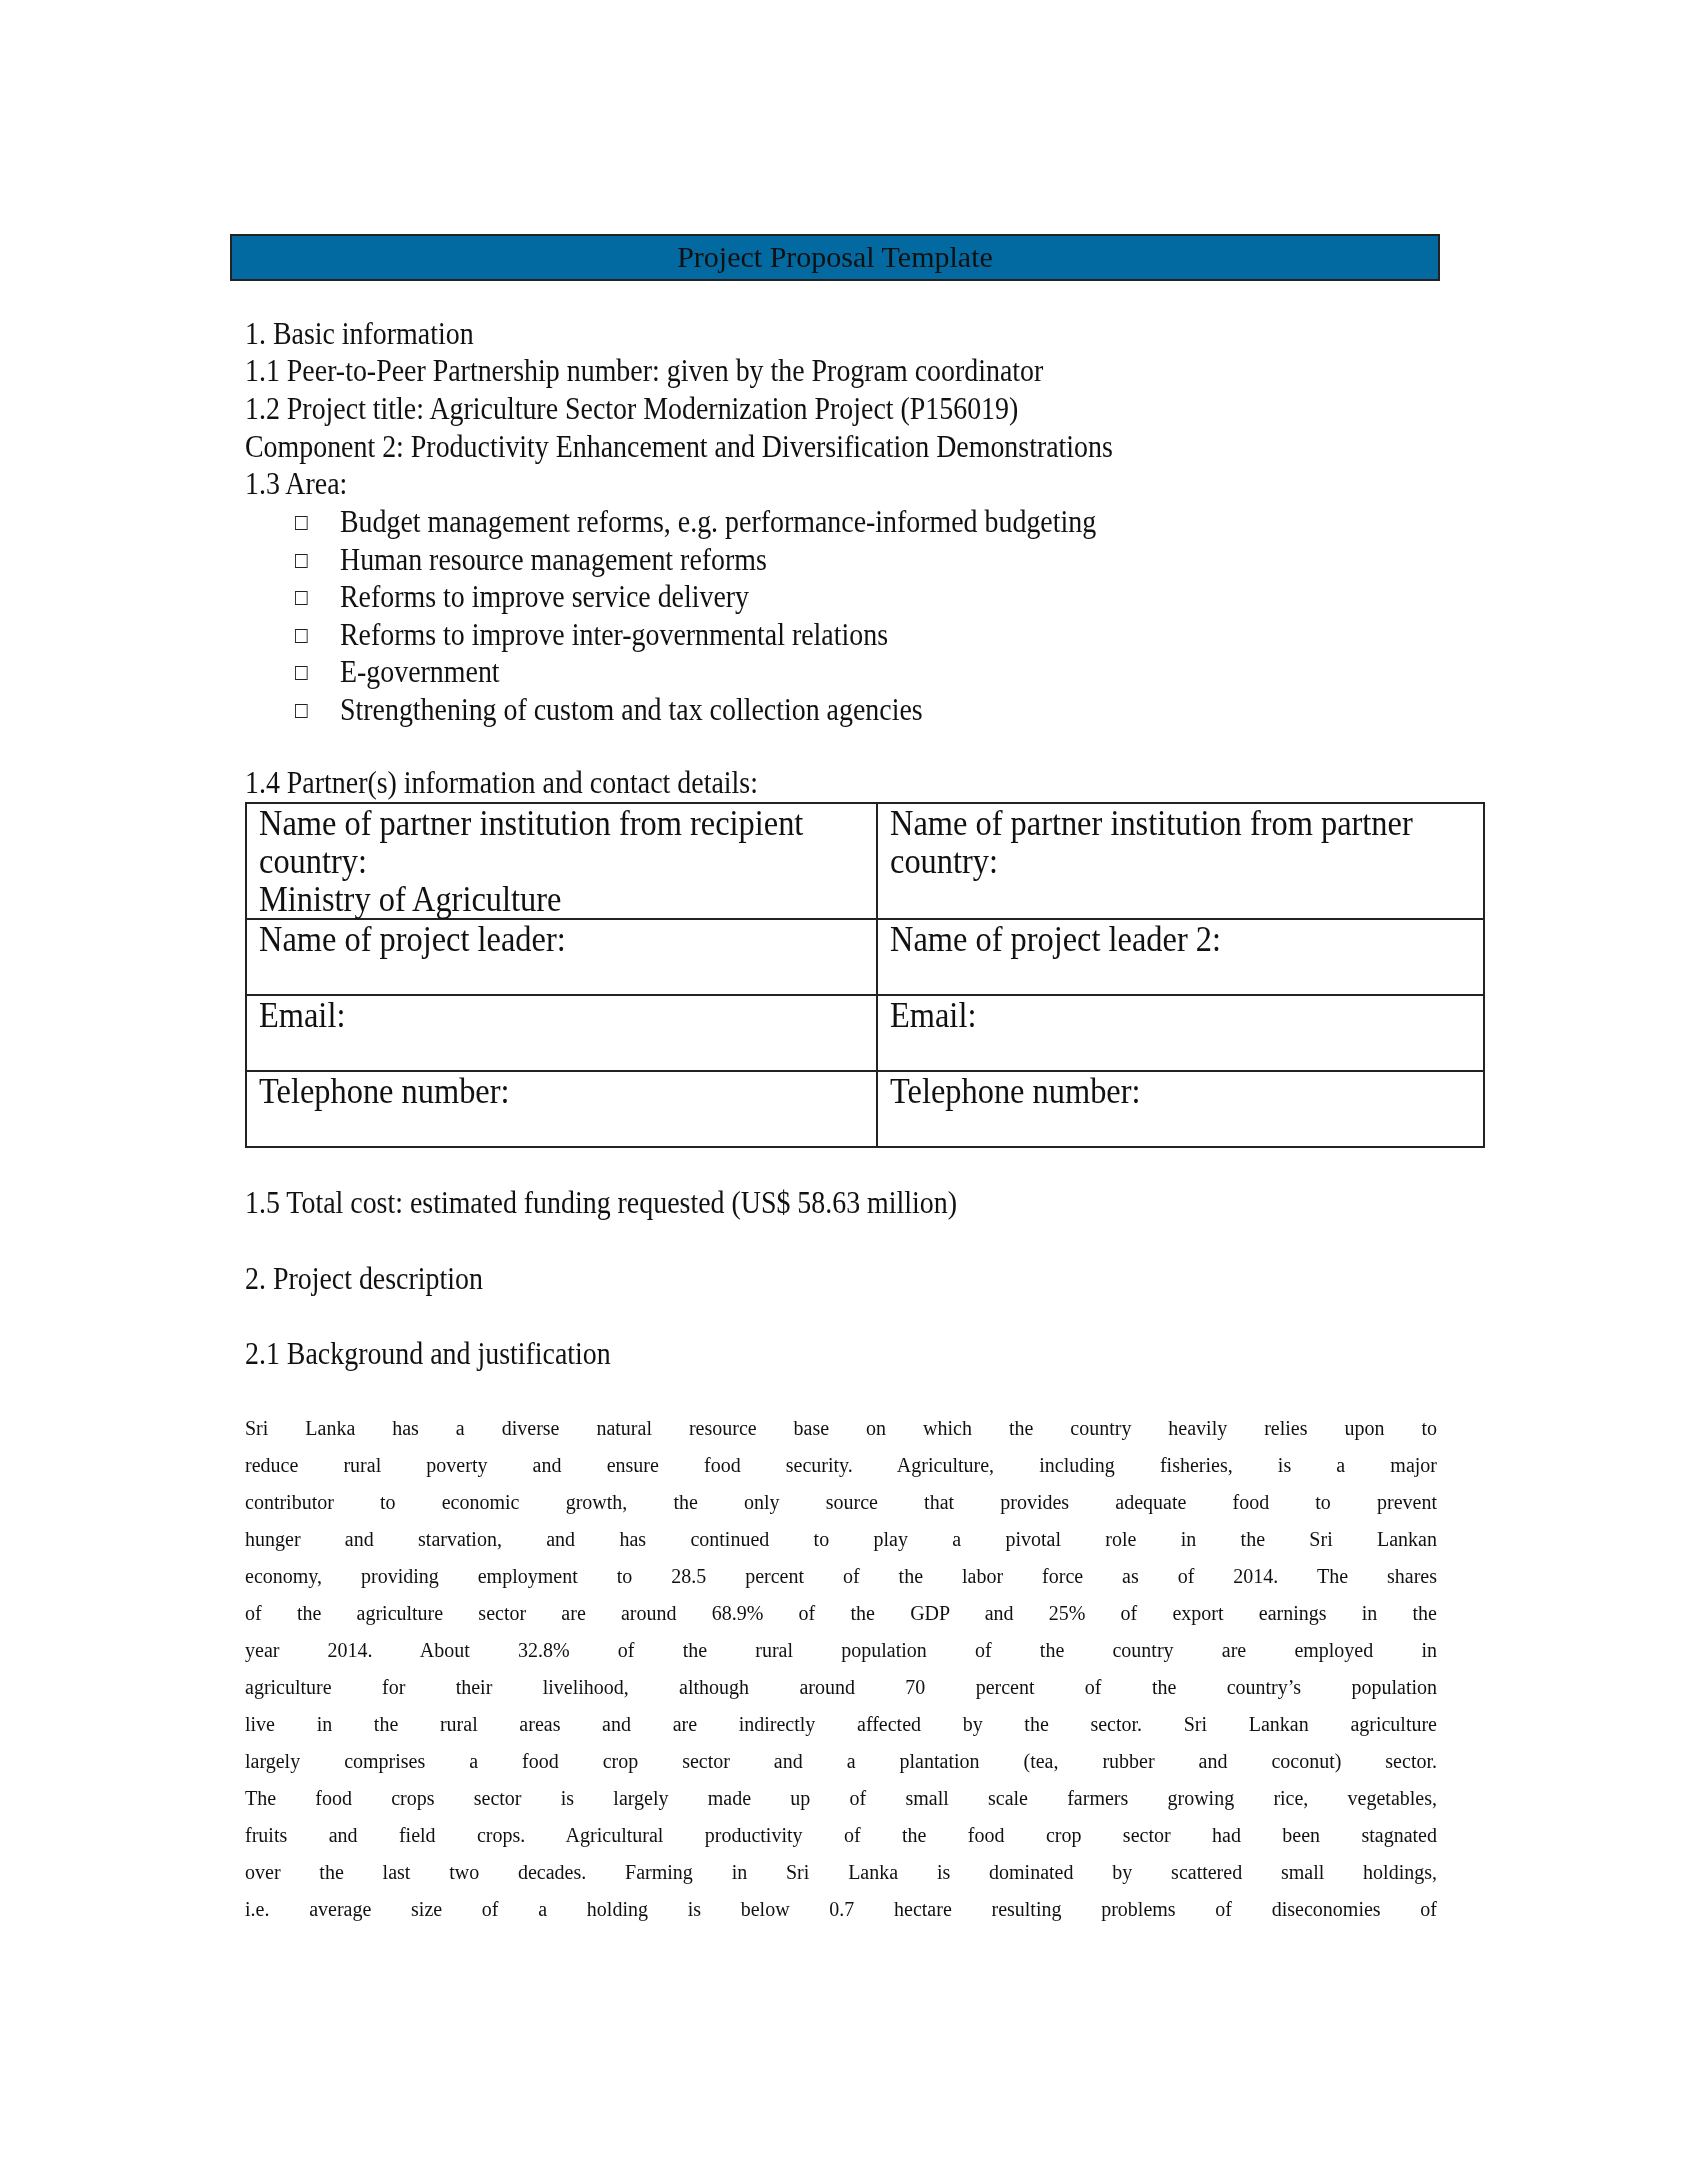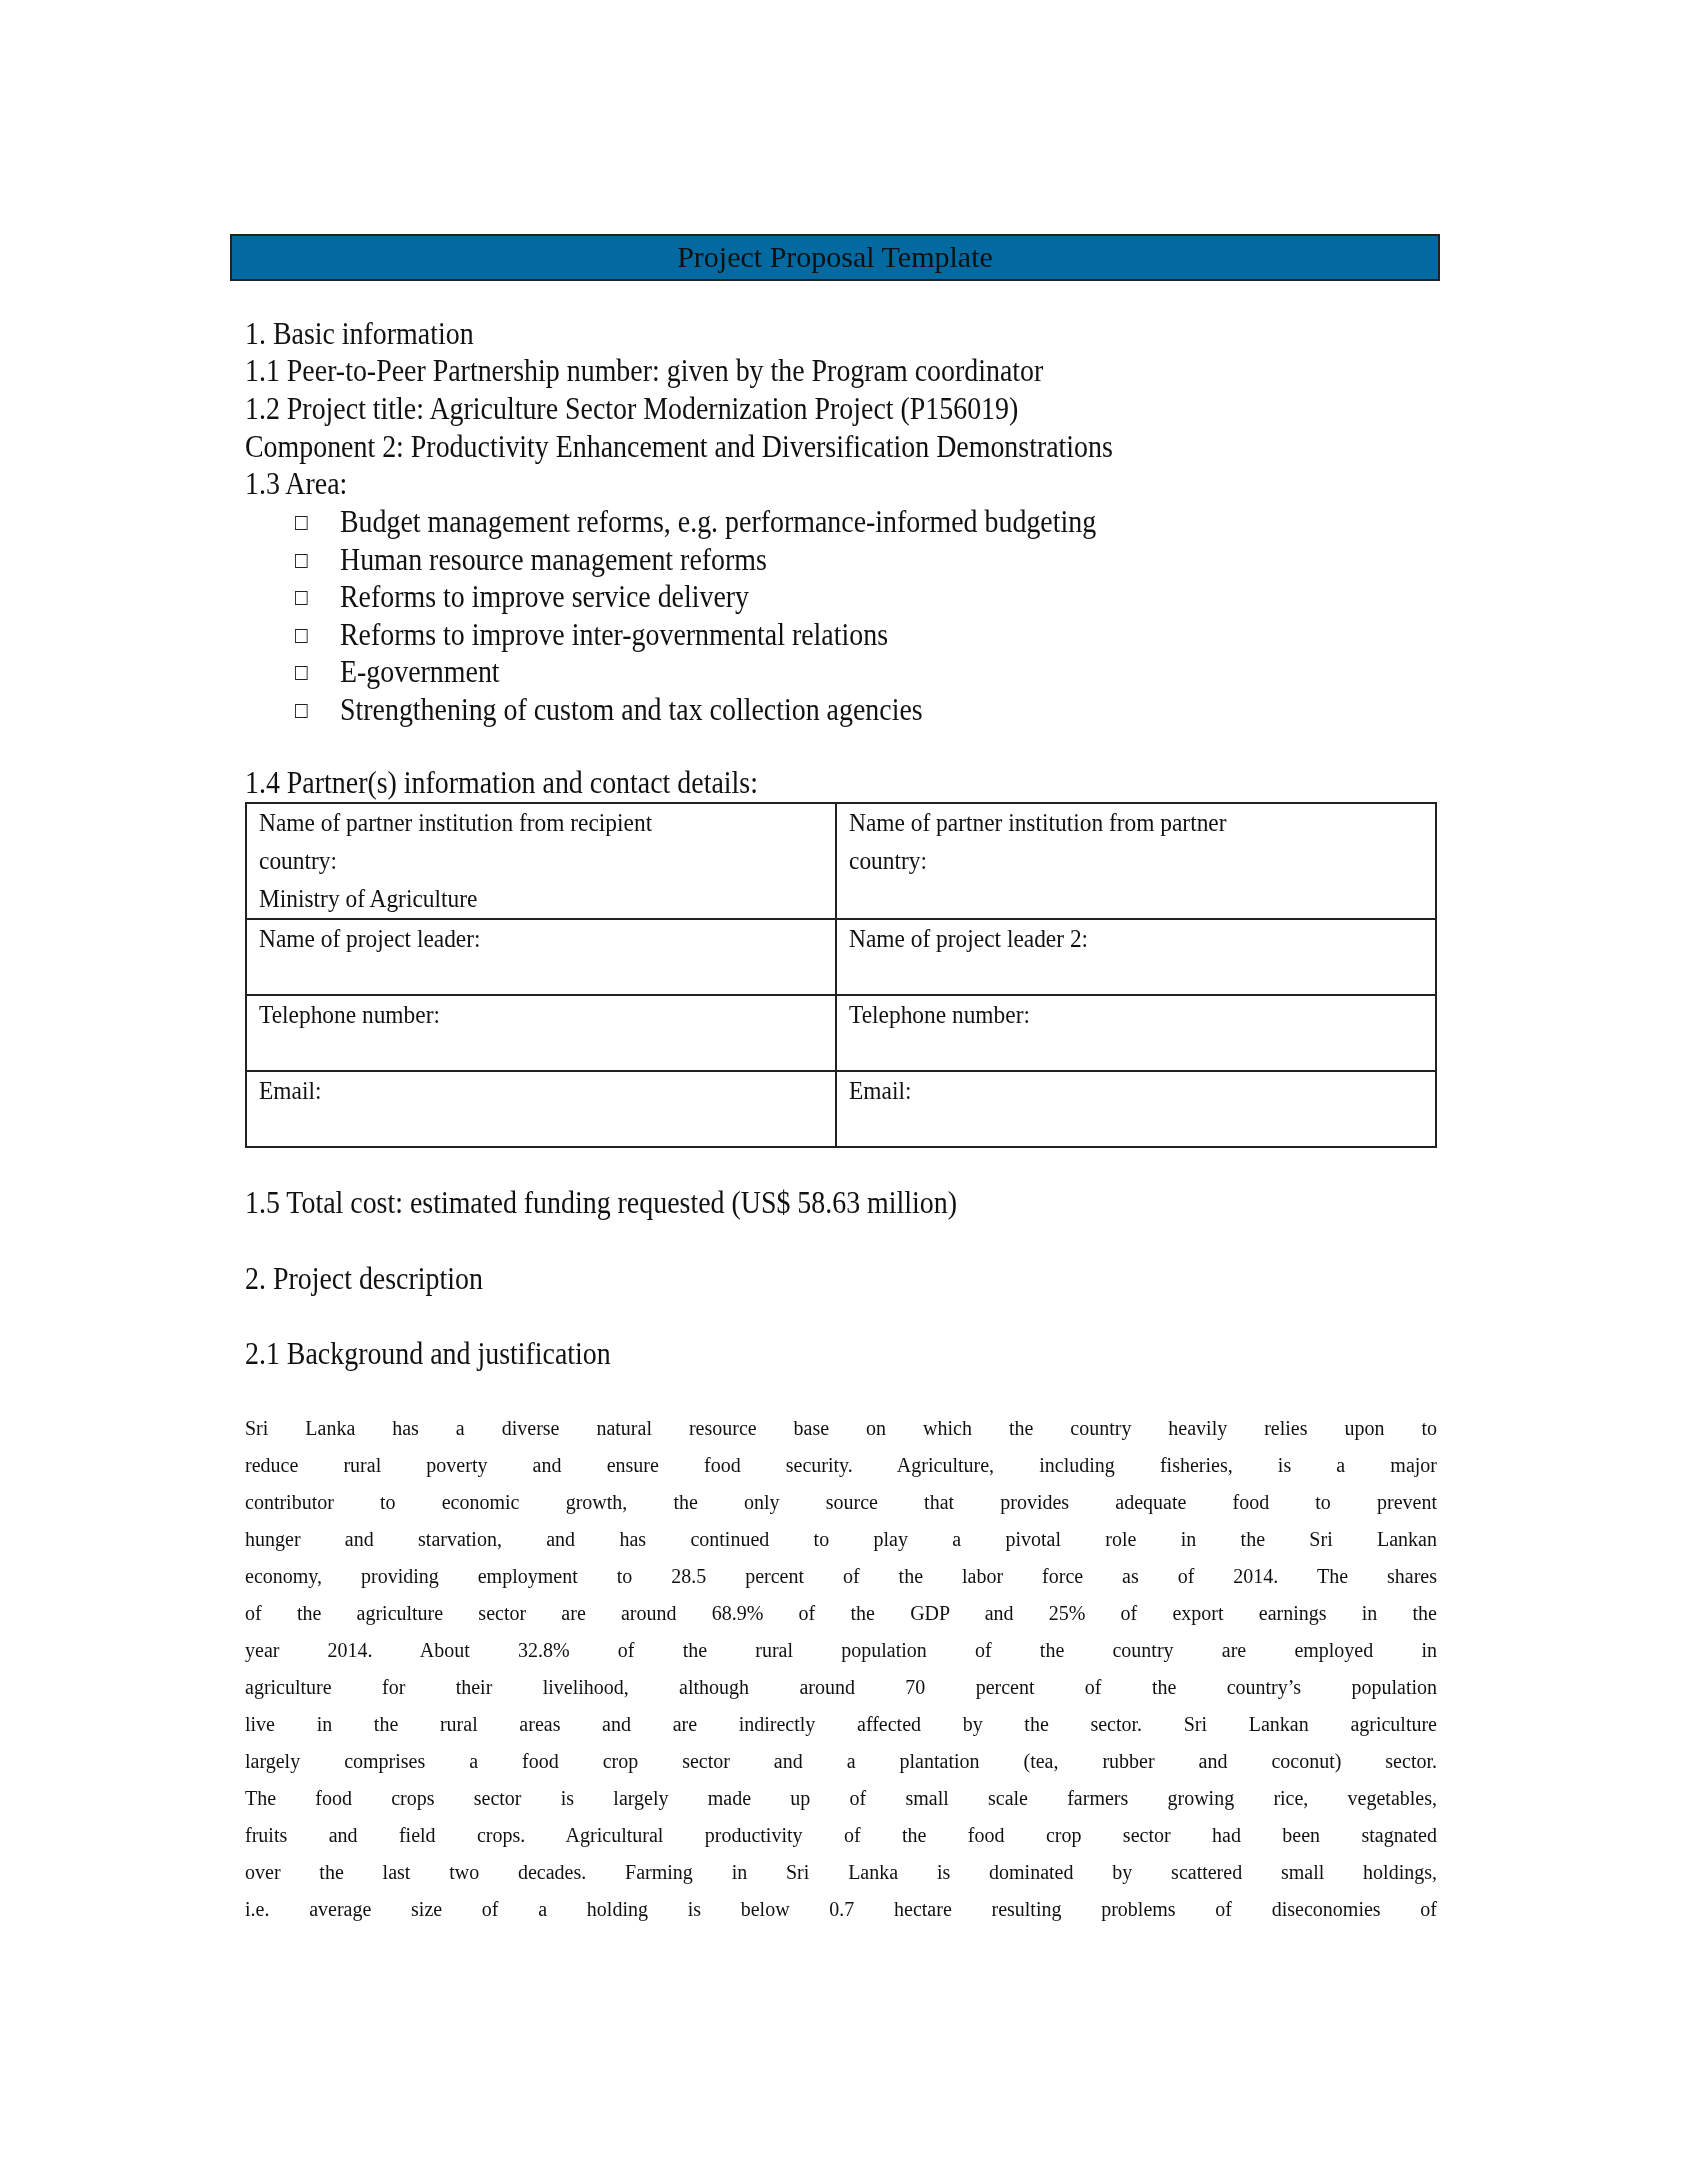--- a/index.html
+++ b/index.html
@@ -8,21 +8,21 @@
   .ln { position: absolute; left: 245px; white-space: nowrap; font-size: 31px; line-height: 38px;
         transform-origin: 0 0; }
   .title-box { position: absolute; left: 230px; top: 234px; width: 1206px; height: 43px;
                background: #0369a1; border: 2px solid #222; }
   .title-text { position: absolute; left: 0; right: 0; top: 3px; text-align: center;
                 font-size: 30px; line-height: 36px; }
   .cb-item { position: absolute; left: 295px; font-size: 31px; line-height: 38px; white-space: nowrap; }
   .cb { display: inline-block; width: 12px; height: 12px; border: 1.5px solid #222;
         vertical-align: middle; margin-right: 36px; position: relative; top: -2px; }
   .tbl { position: absolute; left: 245px; top: 802px; width: 1192px; border-collapse: collapse; }
-  .tbl td { border: 2px solid #222; vertical-align: top; padding: 0 12px; font-size: 26px; line-height: 38px;
+  .tbl td { border: 2px solid #222; vertical-align: top; padding: 0 12px; font-size: 36px; line-height: 38px;
             white-space: nowrap; }
   .tbl td.l { width: 564px; }
   .para { position: absolute; left: 245px; width: 1192px; font-size: 20px; line-height: 37px; }
   .pl { display: block; text-align: justify; text-align-last: justify; white-space: nowrap; height: 37px; }
 </style>
 </head>
 <body>
 
 <div class="title-box">
   <div class="title-text">Project Proposal Template</div>
@@ -73,32 +73,32 @@
   <tr style="height:76px">
     <td class="l">
           <div style="transform-origin: 0px 0px; transform: scaleX(0.9);">Name of project leader:</div>
         </td>
     <td>
           <div style="transform-origin: 0px 0px; transform: scaleX(0.9);">Name of project leader 2:</div>
         </td>
   </tr>
   <tr style="height:76px">
     <td class="l">
+          <div style="transform-origin: 0px 0px; transform: scaleX(0.9);">Email:</div>
+        </td>
+    <td>
+          <div style="transform-origin: 0px 0px; transform: scaleX(0.9);">Email:</div>
+        </td>
+  </tr>
+  <tr style="height:76px">
+    <td class="l">
           <div style="transform-origin: 0px 0px; transform: scaleX(0.9);">Telephone number:</div>
         </td>
     <td>
           <div style="transform-origin: 0px 0px; transform: scaleX(0.9);">Telephone number:</div>
-        </td>
-  </tr>
-  <tr style="height:76px">
-    <td class="l">
-          <div style="transform-origin: 0px 0px; transform: scaleX(0.9);">Email:</div>
-        </td>
-    <td>
-          <div style="transform-origin: 0px 0px; transform: scaleX(0.9);">Email:</div>
         </td>
   </tr>
 </tbody>
   </table>
 
 <div class="ln" style="top: 1184px; display: block; transform: scaleX(0.9);">1.5 Total cost: estimated funding requested (US$ 58.63 million)</div>
 <div class="ln" style="top: 1260px; display: block; transform: scaleX(0.9);">2. Project description</div>
 <div class="ln" style="top: 1335px; display: block; transform: scaleX(0.9);">2.1 Background and justification</div>
 
 <div class="para" style="top:1410px">

